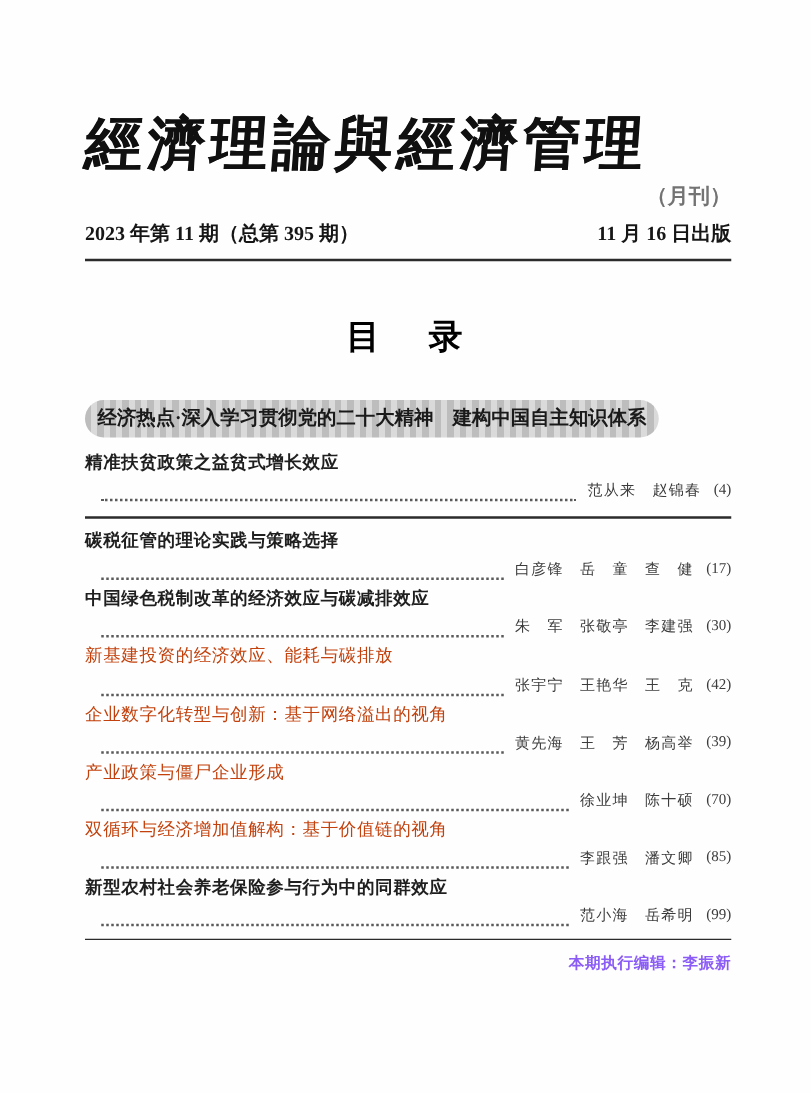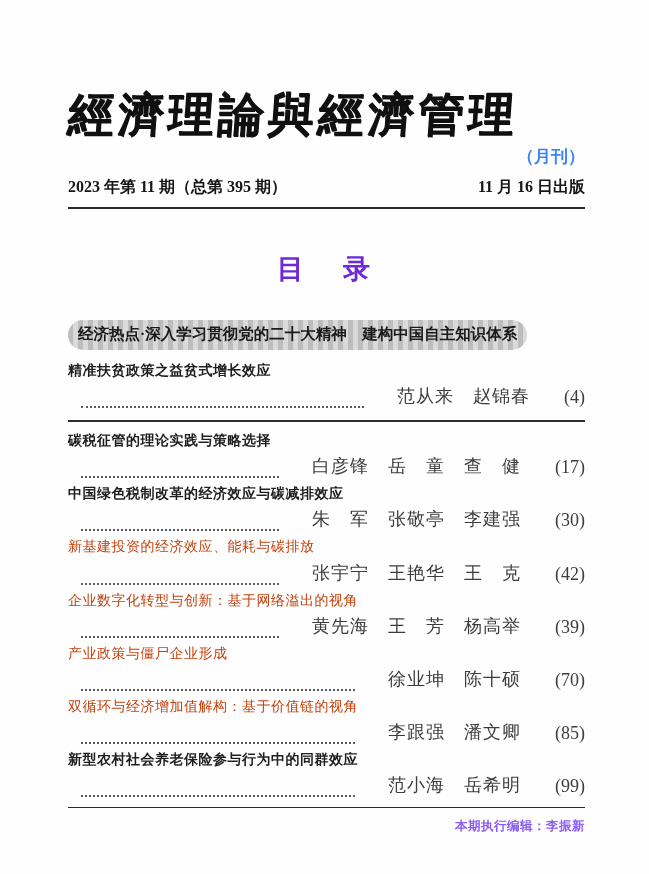--- a/index.html
+++ b/index.html
@@ -26,21 +26,21 @@
     color: #101010;
     transform: skewX(-4deg);
     text-shadow: 0.5px 0.5px 0 #101010;
     white-space: nowrap;
   }
   .frequency {
     text-align: right;
     font-size: 17px;
     font-weight: bold;
     margin-top: 4px;
-    color: #3b82f6;
+    color: #737373;
   }
   .issue-row {
     display: flex;
     justify-content: space-between;
     align-items: baseline;
     font-size: 16px;
     font-weight: bold;
     margin-top: 9px;
     color: #161616;
   }
@@ -48,21 +48,21 @@
   .rule.mid { margin-top: 12px; }
   .rule.thin { border-top-width: 1.5px; margin-top: 10px; }
 
   
   .toc-heading {
     text-align: center;
     font-size: 27px;
     font-weight: bold;
     letter-spacing: 6px;
     margin-top: 42px;
-    color: #6d28d9;
+    color: #000000;
   }
   .special-banner {
     margin-top: 33px;
     display: inline-block;
     padding: 4px 10px 5px 10px;
     font-size: 15.5px;
     font-weight: bold;
     color: #1a1a1a;
     background: repeating-linear-gradient(90deg,
       #bdbdbd 0px, #bdbdbd 5px,
@@ -73,24 +73,23 @@
   .entry-title {
     font-size: 14px;
     font-weight: 600;
     color: #1f1f1f;
     letter-spacing: 0.5px;
     line-height: 1.3;
   }
   .entry.light .entry-title { font-weight: 500; color: #c2410c; }
   .leader-row {
     display: flex;
-    align-items: flex-end;
+    align-items: flex-start;
     margin: 4px 0 2px 13px;
-    font-size: 18px;
-    gap: 24px;
+    font-size: 12px;
   }
   .dot-leader {
     flex: 1 1 auto;
     align-self: flex-end;
     height: 0.78em;
     border-bottom: 2px dotted #5a5a5a;
     margin-right: 9px;
   }
   .entry-authors {
     font-family: "DejaVu Serif", serif;

